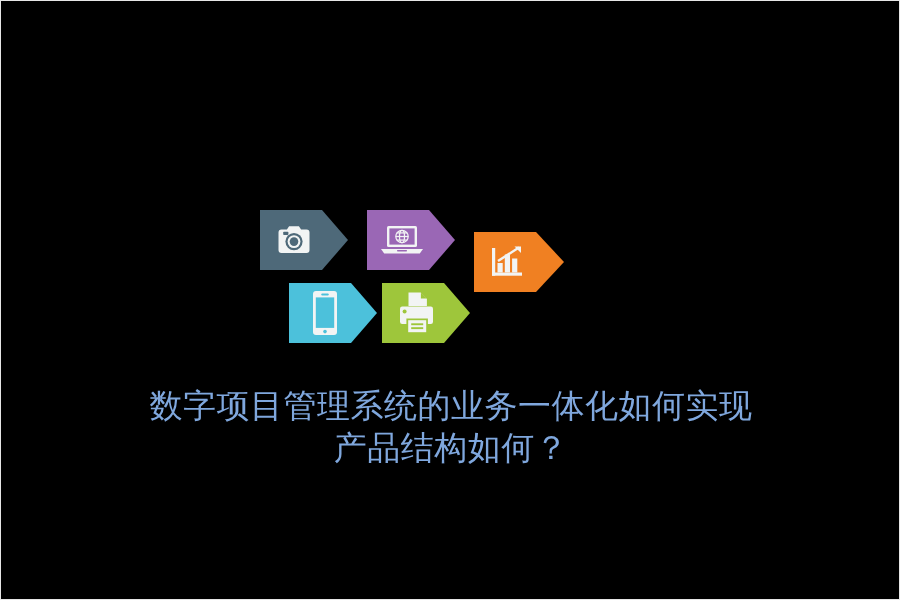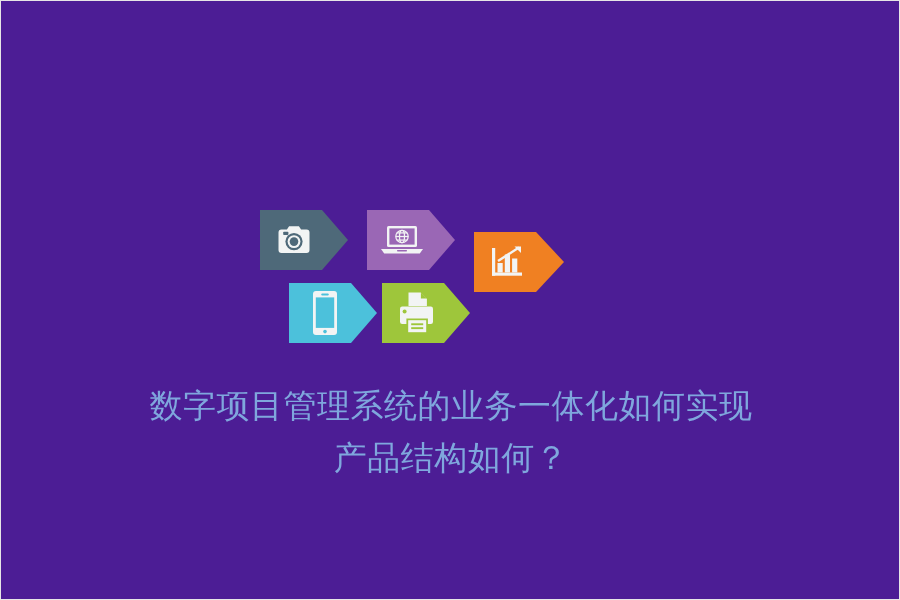--- a/index.html
+++ b/index.html
@@ -14,21 +14,21 @@
     font-family: "Liberation Serif", "DejaVu Serif", serif;
     overflow: hidden;
   }
 
   #page {
     position: relative;
     width: 900px;
     height: 600px;
     box-sizing: border-box;
     border: 1px solid #e6e6e6;
-    background: #4c1d95;
+    background: #000000;
     overflow: hidden;
   }
 
   
   #graphic {
     position: absolute;
     left: 0;
     top: 0;
     width: 900px;
     height: 600px;
@@ -54,21 +54,21 @@
   }
   .title-line {
     display: block;
     font-family: "Liberation Serif", "DejaVu Serif", serif;
     font-size: 33px;
     letter-spacing: 0.5px;
     color: #7fa7dd;
     white-space: nowrap;
   }
   .title-line.l2 {
-    margin-top: 14px;
+    margin-top: 4px;
   }
 
   
   #logo {
     position: absolute;
     right: 8px;
     bottom: 8px;
     width: 132px;
     height: 62px;
   }

